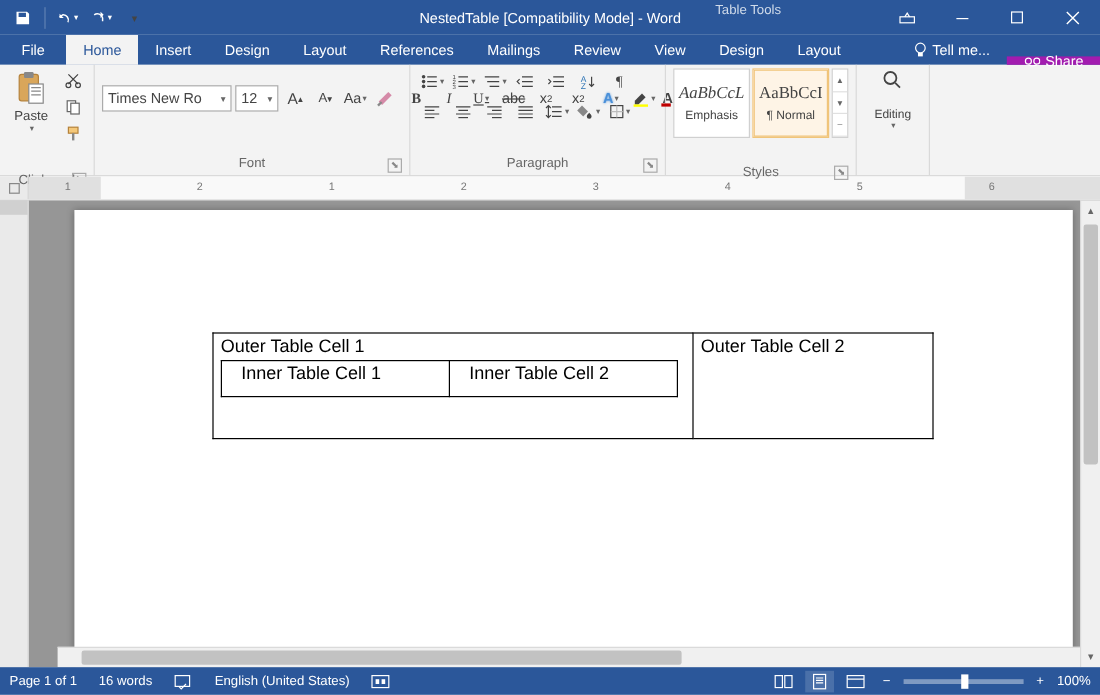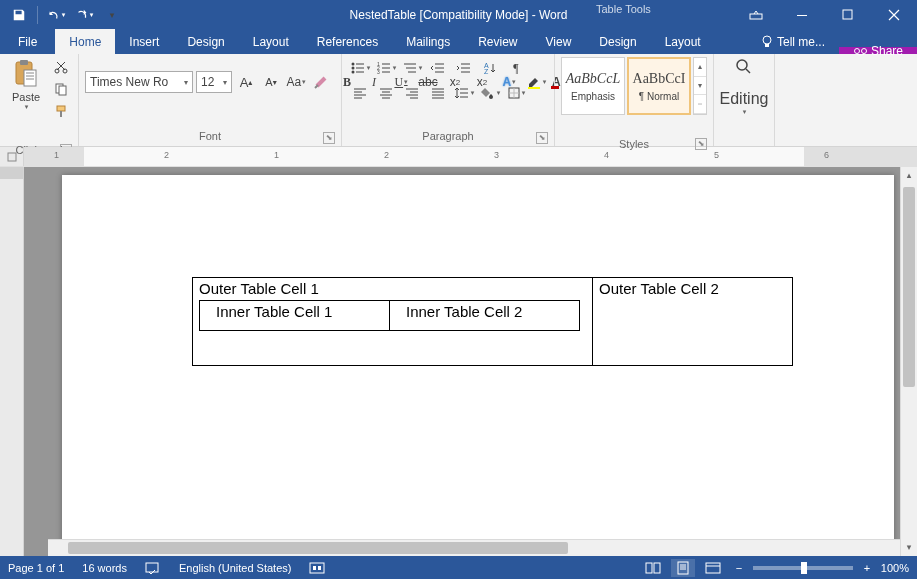--- a/index.html
+++ b/index.html
@@ -68,36 +68,36 @@
 .style-prev { font-family: 'Times New Roman'; font-size: 14px; text-align: center; }
 .style-prev.em { font-style: italic; color: #444; }
 .style-prev.h1 { color: #2e74b5; font-size: 17px; }
 .style-nm { font-size: 10px; color: #444; }
 .style-more { width: 14px; height: 58px; border: 1px solid #d0d0d0; background:#fff; display:flex; flex-direction:column; }
 .style-more div { flex:1; display:flex; align-items:center; justify-content:center; font-size:8px; color:#666; border-bottom:1px solid #e0e0e0; }
 
 
 .g-edit .group-body { flex-direction: column; align-items: center; justify-content: center; width: 48px; }
 .find-icon { width:24px; height:20px; }
-.edit-lbl { font-size: 16px; margin-top:13px; }
+.edit-lbl { font-size: 10px; margin-top:13px; }
 
 
 .ruler-h { height: 20px; background: #f9f9f9; border-bottom: 1px solid #e0e0e0; display:flex; }
 .ruler-gutter { width: 24px; background: #eaeaea; border-right:1px solid #d4d4d4; display:flex;align-items:center;justify-content:center; }
 .ruler-track { flex:1; position:relative; overflow:hidden; font-size:9px; color:#777; }
 .rnum { position:absolute; top:3px; }
 .ruler-dark { position:absolute; top:0; height:20px; background:#e0e0e0; }
 
 
 .docarea { position: absolute; top: 167px; left:0; right:0; bottom: 23px; display:flex; background:#969696; }
 .ruler-v { width: 24px; background: #eaeaea; border-right:1px solid #d4d4d4; position:relative; }
 .rv-dark { position:absolute; left:0; right:0; background:#d0d0d0; }
 .doc-scroll { flex:1; overflow:hidden; position:relative; }
 .page { position:absolute; left: 38px; top: 8px; width: 832px; height: 500px; background:#fff; box-shadow: 0 0 6px rgba(0,0,0,0.3); }
-.nested-outer { position:absolute; left: 115px; top: 102px; border-collapse: collapse; margin-left: 15px; }
+.nested-outer { position:absolute; left: 115px; top: 102px; border-collapse: collapse; }
 .nested-outer td { border: 1px solid #000; font-family: 'Times New Roman', serif; font-size: 15px; padding: 2px 6px; vertical-align: top; color:#000; }
 .nested-outer .oc1 { width: 400px; height: 88px; }
 .nested-outer .oc2 { width: 200px; }
 .nested-inner { border-collapse: collapse; margin-top: 2px; }
 .nested-inner td { border: 1px solid #000; padding: 2px 16px; width: 190px; height: 30px; }
 .scrollbar-v { position:absolute; right:0; top:0; bottom:0; width:17px; background:#f0f0f0; border-left:1px solid #dadada; }
 .scrollbar-v .thumb { position:absolute; left:2px; right:2px; top:20px; height:200px; background:#c2c2c2; border-radius:2px; }
 .scrollbar-v .arr { position:absolute; left:0; right:0; height:17px; text-align:center; font-size:9px; color:#666; line-height:17px; }
 .scrollbar-h { position:absolute; left:24px; right:17px; bottom:0; height:17px; background:#f0f0f0; border-top:1px solid #dadada; }
 .scrollbar-h .thumb { position:absolute; top:2px; bottom:2px; left:20px; width:500px; background:#c2c2c2; border-radius:2px; }

